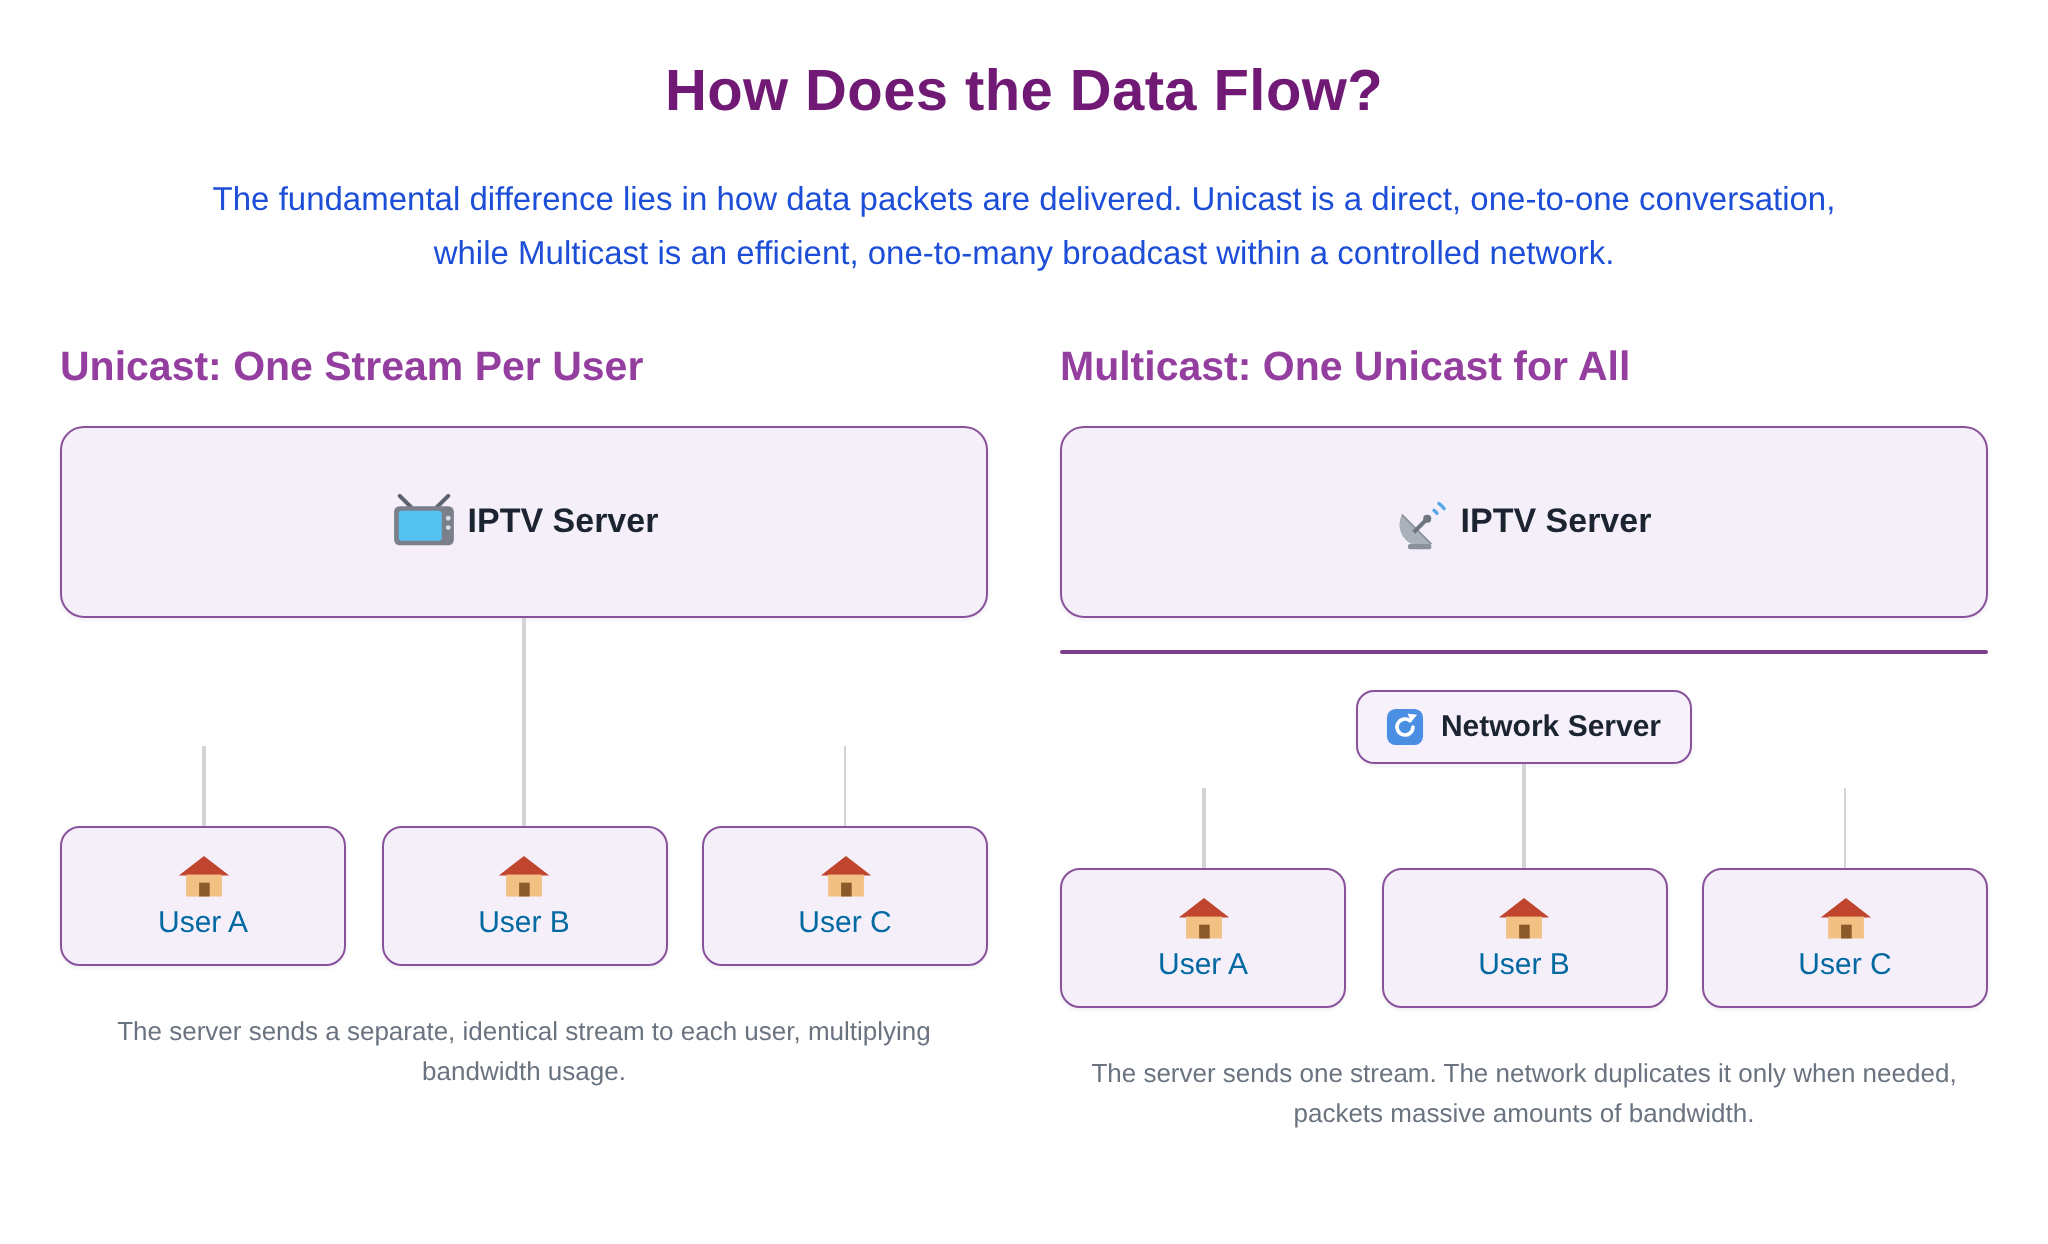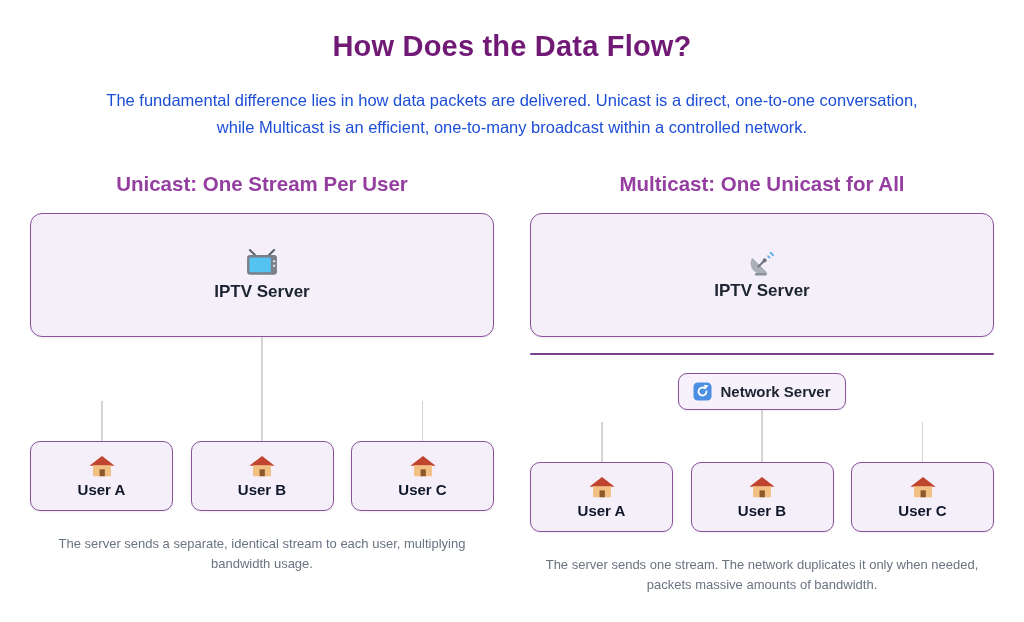--- a/index.html
+++ b/index.html
@@ -5,43 +5,43 @@
   * { margin:0; padding:0; box-sizing:border-box; }
   html,body { background:#ffffff; }
   body { font-family:"Liberation Sans", sans-serif; }
   .page { width:1024px; height:622px; margin:0 auto; background:#ffffff; position:relative; overflow:hidden; }
 
   .title { padding-top:30px; text-align:center; font-size:29px; font-weight:700; color:#701a75; letter-spacing:.2px; }
   .subtitle { margin:24px auto 0; max-width:830px; text-align:center; font-size:16.5px; line-height:1.62; color:#1d4ed8; }
 
   .columns { display:flex; gap:36px; padding:0 30px; margin-top:32px; }
   .col { flex:1; min-width:0; }
-  .col-heading { text-align:center; font-size:20.5px; font-weight:700; color:#943f9f; margin-bottom:17px; }
+  .col-heading { text-align:left; font-size:20.5px; font-weight:700; color:#943f9f; margin-bottom:17px; }
 
-  .server-box { height:124px; border:1.5px solid #8a529c; background:#f5effa; border-radius:12px;
-    display:flex; flex-direction:column; align-items:center; justify-content:center; gap:5px;
+  .server-box { height:96px; border:1.5px solid #8a529c; background:#f5effa; border-radius:12px;
+    display:flex; flex-direction:row; align-items:center; justify-content:center; gap:5px;
     box-shadow:0 1px 2px rgba(60,30,90,.08); }
   .server-label { font-size:17px; font-weight:700; color:#1b2430; }
 
   .connectors { position:relative; }
   .connectors-unicast { height:104px; }
   .connectors-multicast { height:52px; }
   .vline { position:absolute; width:1.5px; background:#d4d4d4; }
   .connectors-unicast .vline-center { left:calc(50% - 1px); top:0; height:104px; }
   .connectors-unicast .vline-left  { left:71px;  bottom:0; height:40px; }
   .connectors-unicast .vline-right { right:71px; bottom:0; height:40px; }
   .connectors-multicast .vline-center { left:calc(50% - 1px); top:0; height:52px; }
   .connectors-multicast .vline-left  { left:71px;  bottom:0; height:40px; }
   .connectors-multicast .vline-right { right:71px; bottom:0; height:40px; }
 
   .user-row { display:flex; justify-content:space-between; }
   .user-box { width:143px; height:70px; border:1.5px solid #8a529c; background:#f5effa; border-radius:10px;
     display:flex; flex-direction:column; align-items:center; justify-content:center; gap:3px;
     box-shadow:0 1px 2px rgba(60,30,90,.08); }
-  .user-label { font-size:15px; color:#0f172a;font-weight:bold; }
+  .user-label { font-size:15px; color:#0369a1; }
 
   .caption { margin:23px auto 0; text-align:center; font-size:13px; line-height:1.5; color:#6a7380; }
   .caption-unicast { max-width:445px; }
   .caption-multicast { max-width:455px; }
 
   .divider { height:2px; background:#7b3f8c; margin-top:16px; border-radius:1px; }
   .router-row { display:flex; justify-content:center; margin-top:18px; }
   .router-badge { display:flex; align-items:center; gap:8px; border:1.5px solid #8a529c; background:#f6f1fb;
     border-radius:9px; padding:8px 14px; box-shadow:0 1px 2px rgba(60,30,90,.08); }
   .router-label { font-size:15px; font-weight:700; color:#1b2430; }

